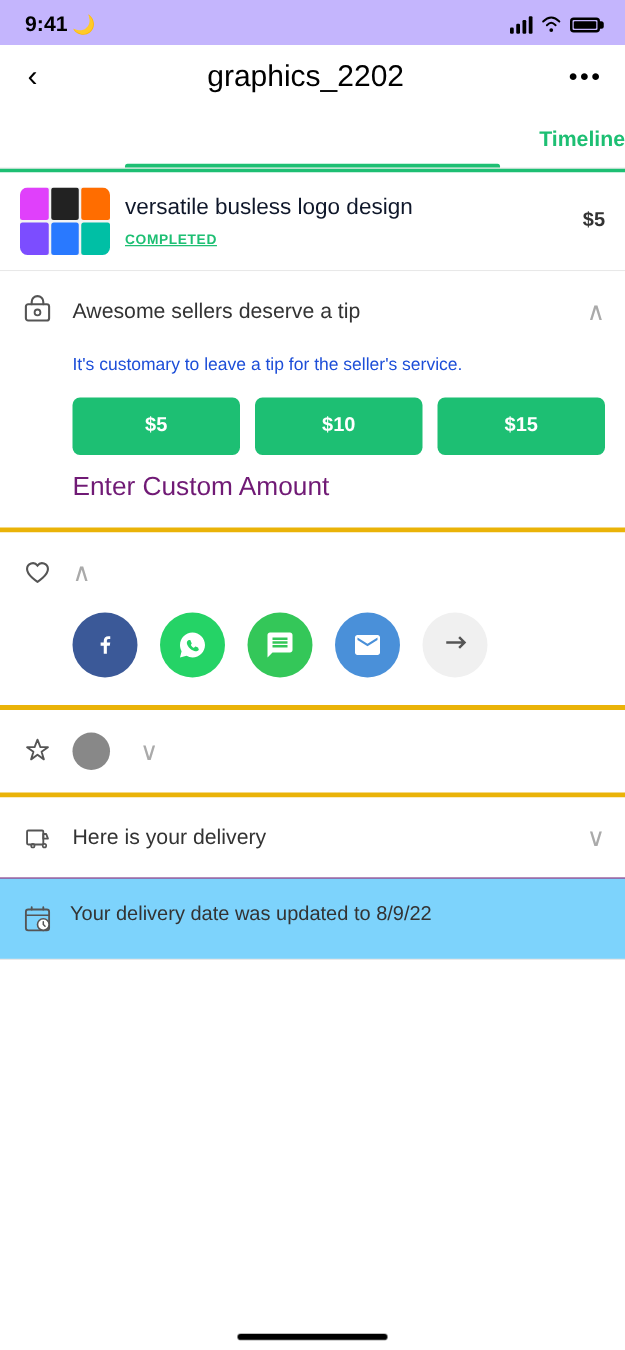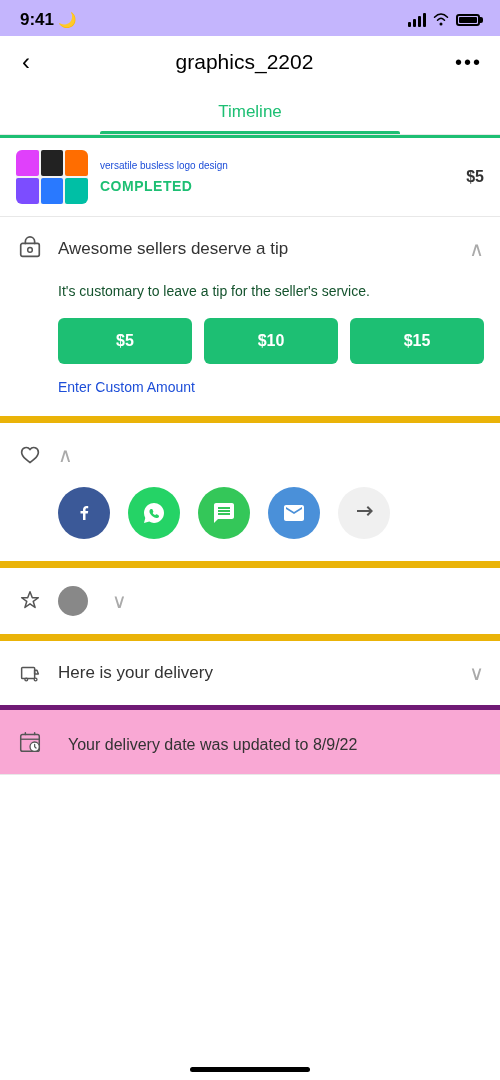--- a/index.html
+++ b/index.html
@@ -79,21 +79,21 @@
       padding: 8px 18px 10px;
       background: #fff;
     }
     .back-btn {
       font-size: 24px;
       color: #000;
       cursor: pointer;
       padding: 4px;
     }
     .header-title {
-      font-size: 21px;
+      font-size: 24px;
       font-weight: 500;
       color: #000;
     }
     .more-btn {
       font-size: 20px;
       color: #000;
       cursor: pointer;
       letter-spacing: 2px;
     }
 
@@ -107,21 +107,22 @@
       flex: 1;
       text-align: center;
       padding: 12px 0;
       font-size: 17px;
       cursor: pointer;
       color: #aaa;
       position: relative;
     }
     .tab.active {
       color: #1dbf73;
-      font-weight: 400;
+      font-weight: 700;
+      text-align: right;
     }
     .tab.active::after {
       content: '';
       position: absolute;
       bottom: 0;
       left: 20%;
       right: 20%;
       height: 3px;
       background: #1dbf73;
       border-radius: 2px 2px 0 0;
@@ -151,49 +152,50 @@
       display: flex;
       flex-direction: column;
       gap: 2px;
     }
     .thumb-cell {
       flex: 1;
       border-radius: 2px;
     }
     .order-info { flex: 1; }
     .order-title {
-      font-size: 10px;
-      color: #1d4ed8;
+      font-size: 18px;
+      color: #0f172a;
       line-height: 1.3;
       margin-bottom: 5px;
     }
     .order-status {
       display: inline-block;
-      font-size: 14px;
+      font-size: 11px;
       font-weight: 700;
       color: #1dbf73;
       letter-spacing: 0.5px;
+      text-decoration: underline;
     }
     .order-price {
       font-size: 16px;
       font-weight: 600;
       color: #333;
       flex-shrink: 0;
     }
 
     
     .green-bar {
       height: 3px;
       background: #1dbf73;
       width: 100%;
     }
 
     
     .section {
-      border-bottom: 7px solid #eab308;
+      border-bottom: 4px solid #eab308;
       background: #fff;
     }
     .section-header {
       display: flex;
       align-items: center;
       padding: 18px 16px;
       cursor: pointer;
       gap: 14px;
     }
     .section-icon {
@@ -214,21 +216,21 @@
       font-size: 20px;
       color: #aaa;
     }
 
     
     .tip-section {
       padding: 0 16px 20px 58px;
     }
     .tip-description {
       font-size: 14px;
-      color: #14532d;
+      color: #1d4ed8;
       line-height: 1.5;
       margin-bottom: 16px;
     }
     .tip-buttons {
       display: flex;
       gap: 12px;
       margin-bottom: 14px;
     }
     .tip-btn {
       flex: 1;
@@ -236,22 +238,22 @@
       background: #1dbf73;
       color: #fff;
       font-size: 16px;
       font-weight: 600;
       border: none;
       border-radius: 6px;
       cursor: pointer;
       text-align: center;
     }
     .custom-amount {
-      font-size: 14px;
-      color: #1d4ed8;
+      font-size: 21px;
+      color: #701a75;
       cursor: pointer;
       font-weight: 500;
     }
 
     
     .share-content {
       padding: 0 16px 22px 58px;
     }
     .share-icons {
       display: flex;
@@ -278,32 +280,32 @@
     .toggle-circle {
       width: 30px;
       height: 30px;
       border-radius: 50%;
       background: #888;
       flex-shrink: 0;
     }
 
     
     .delivery-section {
-      border-bottom: 5px solid #701a75;
+      border-bottom: 1px solid #701a75;
       background: #fff;
     }
 
     
     .timeline-item {
       display: flex;
-      align-items: flex-end;
+      align-items: flex-start;
       padding: 18px 16px;
-      gap: 24px;
+      gap: 12px;
       border-bottom: 1px solid #e8e8e8;
-      background: #f9a8d4;
+      background: #7dd3fc;
     }
     .timeline-icon {
       width: 28px;
       height: 28px;
       flex-shrink: 0;
       display: flex;
       align-items: center;
       justify-content: center;
     }
     .timeline-text {

